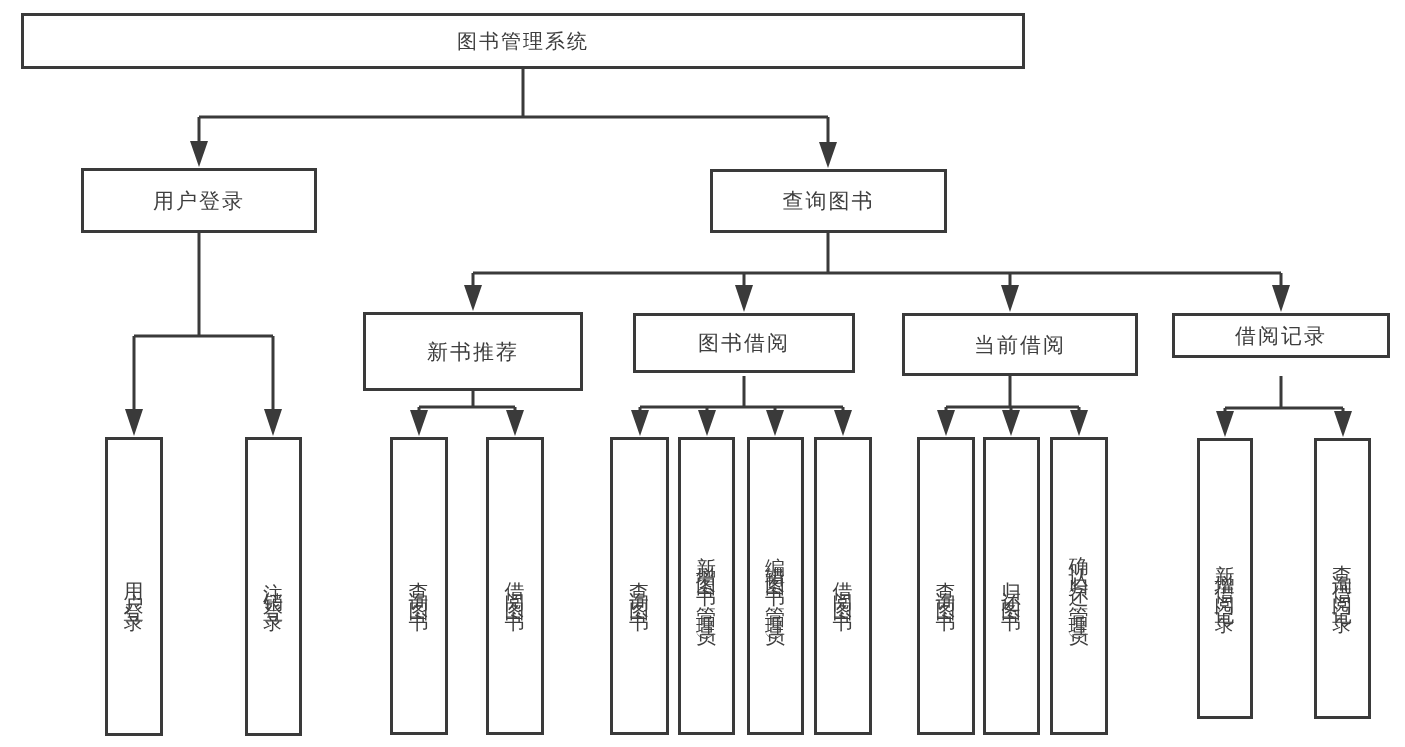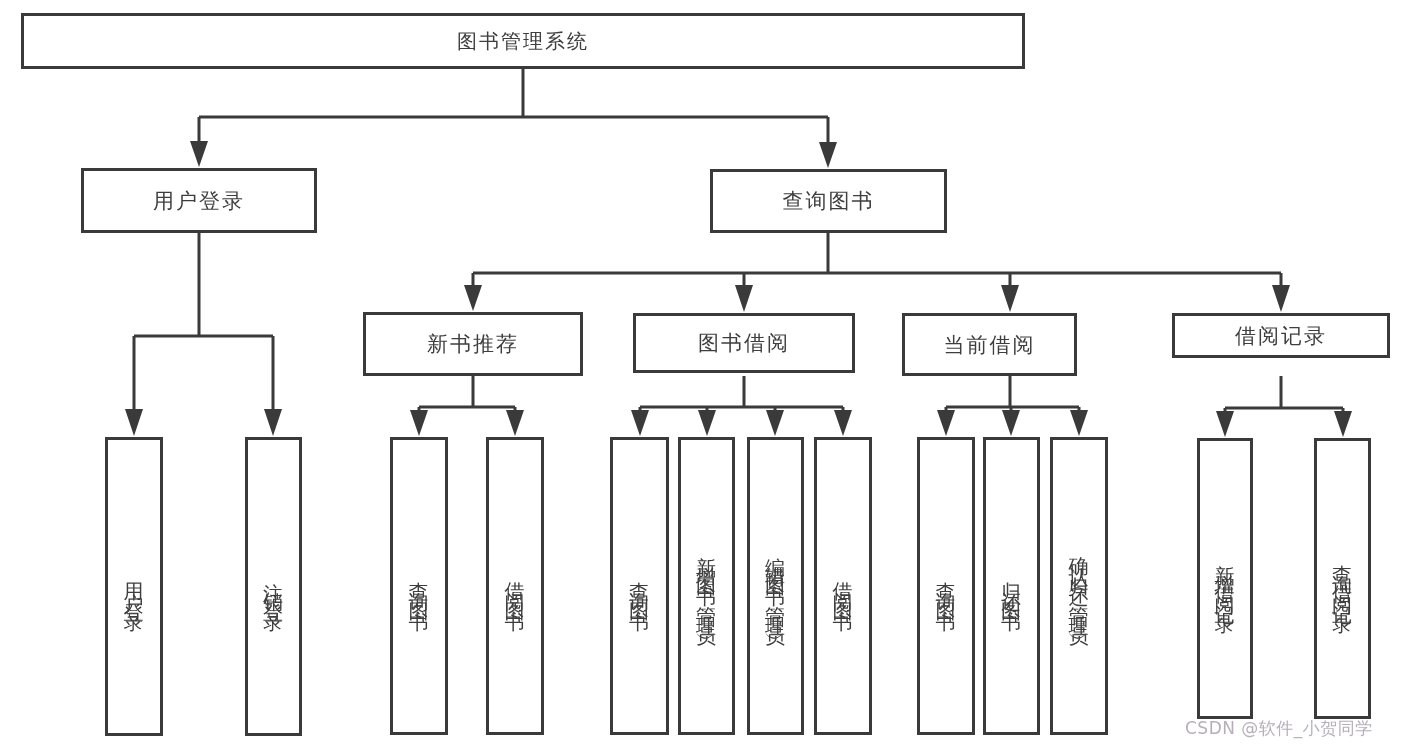--- a/index.html
+++ b/index.html
@@ -17,23 +17,23 @@
   .h-label { font-size:21px; letter-spacing:2px; white-space:nowrap; }
   .root-label { font-size:20px; letter-spacing:2px; }
   .leaf .v-text {
     writing-mode:vertical-lr; text-orientation:mixed;
     font-size:20px; letter-spacing:10px; line-height:1;
   }
   
   #n-root    { left:21px;  top:13px;  width:1004px; height:56px; }
   #n-user    { left:81px;  top:168px; width:236px;  height:65px; }
   #n-book    { left:710px; top:169px; width:237px;  height:64px; }
-  #n-newbook { left:363px; top:312px; width:220px;  height:64px; }
+  #n-newbook { left:363px; top:312px; width:220px;  height:79px; }
   #n-borrow  { left:633px; top:313px; width:222px;  height:60px; }
-  #n-current { left:902px; top:313px; width:175px;  height:63px; }
+  #n-current { left:902px; top:313px; width:236px;  height:63px; }
   #n-record  { left:1172px;top:313px; width:218px;  height:45px; }
   #l-login   { left:105px; top:437px; width:58px; height:299px; }
   #l-logout  { left:245px; top:437px; width:57px; height:299px; }
   #l-nbquery { left:390px; top:437px; width:58px; height:298px; }
   #l-nbborrow{ left:486px; top:437px; width:58px; height:298px; }
   #l-bbquery { left:610px; top:437px; width:59px; height:298px; }
   #l-bbadd   { left:678px; top:437px; width:57px; height:298px; }
   #l-bbedit  { left:747px; top:437px; width:57px; height:298px; }
   #l-bbborrow{ left:814px; top:437px; width:58px; height:298px; }
   #l-cbquery { left:917px; top:437px; width:58px; height:298px; }
@@ -159,14 +159,13 @@
     <span class="v-text">确认归还（管理员）</span>
   </div>
 
   <div class="node leaf" id="l-recadd">
     <span class="v-text">新增借阅记录</span>
   </div>
   <div class="node leaf" id="l-recquery">
     <span class="v-text">查询借阅记录</span>
   </div>
 
-  <div id="watermark">CSDN @软件_小贺同学</div>
 </div>
 
 </body></html>

